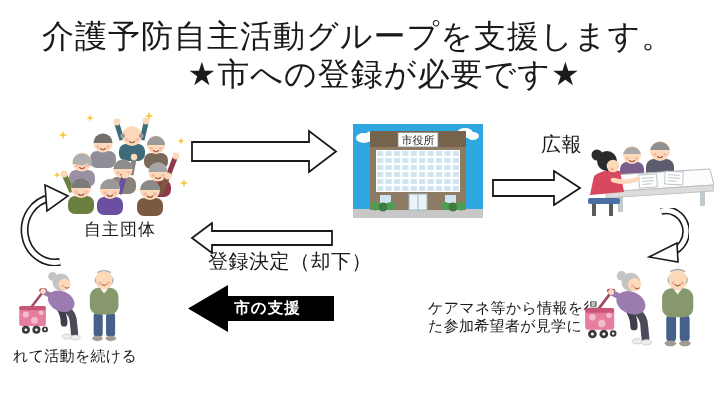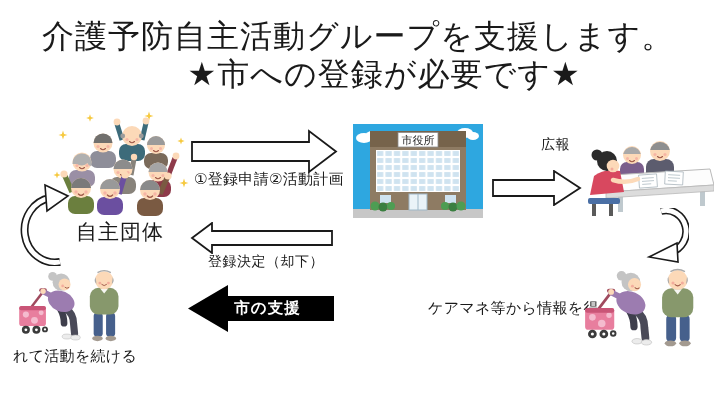--- a/index.html
+++ b/index.html
@@ -6,22 +6,22 @@
   .canvas{position:relative;width:716px;height:401px;background:#fff;overflow:hidden;
           font-family:"Liberation Sans","DejaVu Sans",sans-serif;color:#1a1a1a;}
   .abs{position:absolute;}
   .title-line{left:0;right:0;text-align:center;font-size:32px;line-height:38px;
               letter-spacing:1px;white-space:nowrap;font-weight:400;}
   .t1{top:17px;}
   .t2{top:55px;}
   .t2 .ul{display:inline-block;transform:translateX(26px);
           text-decoration-thickness:2px;text-underline-offset:6px;}
   .cap{font-size:15px;line-height:16.5px;letter-spacing:.3px;white-space:nowrap;}
-  .cap16{font-size:14px;line-height:18px;letter-spacing:.5px;white-space:nowrap;}
-  .lbl17{font-size:21px;letter-spacing:1px;white-space:nowrap;text-align:center;}
+  .cap16{font-size:20px;line-height:18px;letter-spacing:.5px;white-space:nowrap;}
+  .lbl17{font-size:17px;letter-spacing:1px;white-space:nowrap;text-align:center;}
   .black-arrow-label{position:absolute;inset:0;display:flex;align-items:center;justify-content:center;
                      padding-left:14px;color:#fff;font-weight:bold;font-size:15.5px;letter-spacing:1px;}
   svg{display:block;}
 </style>
 </head>
 <body>
 
 <div class="canvas">
 
   <svg width="0" height="0" style="position:absolute">
@@ -178,21 +178,20 @@
         <path d="M-2.7,4 q2.7,2.7 5.4,0" stroke="#A05A4A" stroke-width="1.2" fill="none" stroke-linecap="round"></path>
       </g>
   </svg>
 
   <div class="abs lbl17" style="left:56px;top:218px;width:128px">自主団体</div>
 
   <svg class="abs" style="left:191px;top:129px" width="147" height="46" viewBox="0 0 147 46">
     <polygon points="1,13 118,13 118,2 145,22.5 118,43 118,32 1,32" fill="#fff" stroke="#1a1a1a" stroke-width="1.8"></polygon>
   </svg>
   <div class="abs cap" style="left:194px;top:171px">
-    <div>①登録申請②活動計画</div>
   </div>
 
   <svg class="abs" style="left:353px;top:124px" width="130" height="98" viewBox="0 0 130 98">
     <defs>
       <pattern id="win" x="23" y="26" width="8.4" height="7" patternUnits="userSpaceOnUse">
         <rect width="8.4" height="7" fill="#FFFFFF"></rect>
         <rect x="1.1" y="1.1" width="6.2" height="4.8" fill="#CFE3F0"></rect>
       </pattern>
     </defs>
     <rect x="0" y="0" width="130" height="85" fill="#2EA7E0"></rect>
@@ -300,18 +299,19 @@
 
   <svg class="abs" style="left:14px;top:264px" width="124" height="84" viewBox="0 0 125 88">
     <use href="#couple-def"></use>
   </svg>
   <div class="abs cap" style="left:13px;top:346px;line-height:19px">
     <div>れて活動を続ける</div>
   </div>
 
   <div class="abs cap" style="left:428px;top:299px;line-height:18px">
     <div>ケアマネ等から情報を得</div>
+    <div>た参加希望者が見学に</div>
   </div>
   <svg class="abs" style="left:582px;top:262px" width="130" height="92" viewBox="0 0 125 88">
     <use href="#couple-def"></use>
   </svg>
 
 </div>
 
 </body></html>

